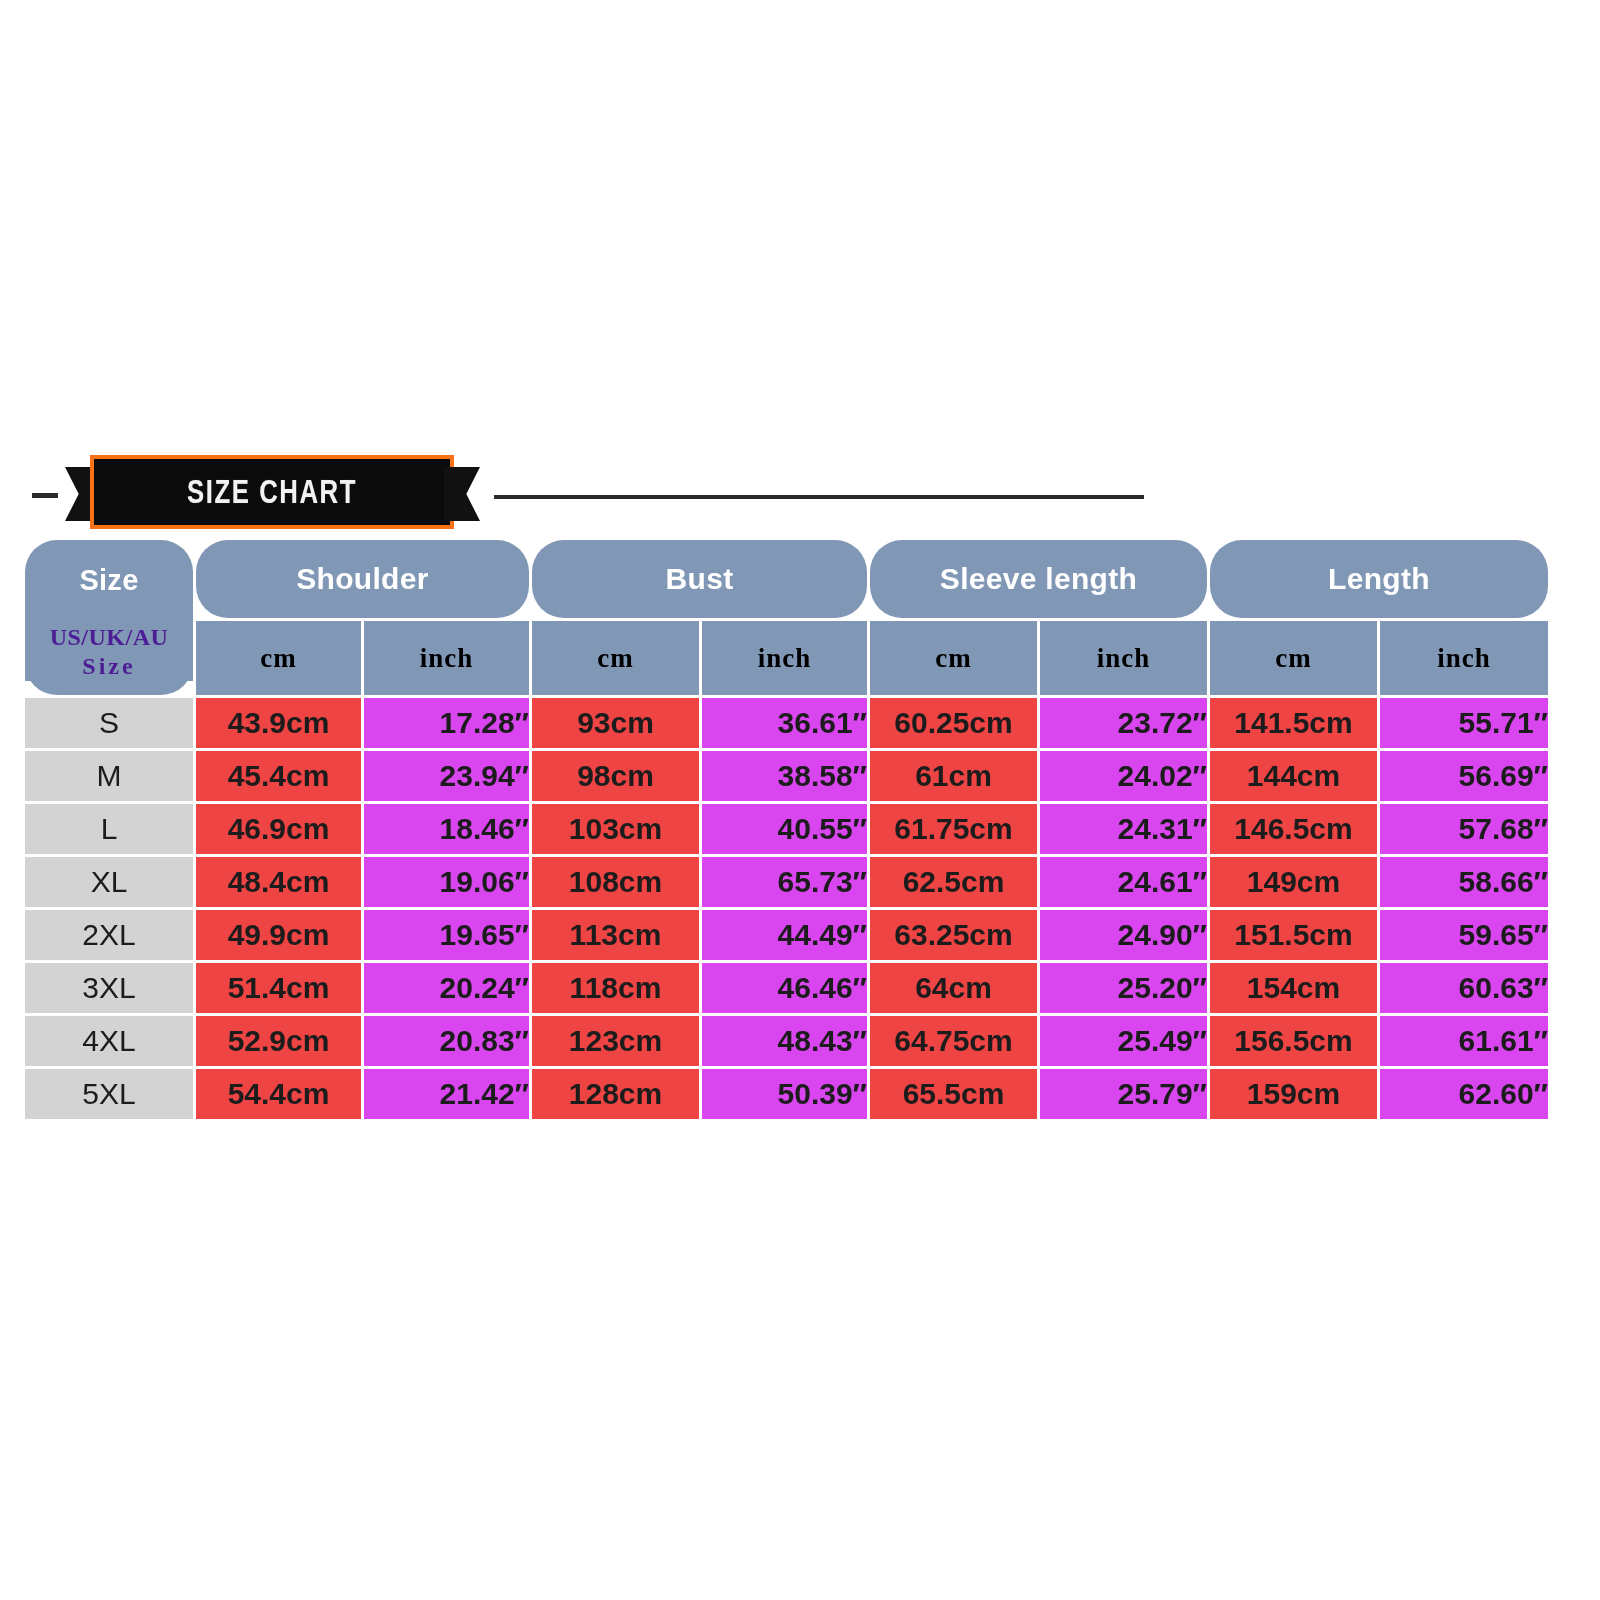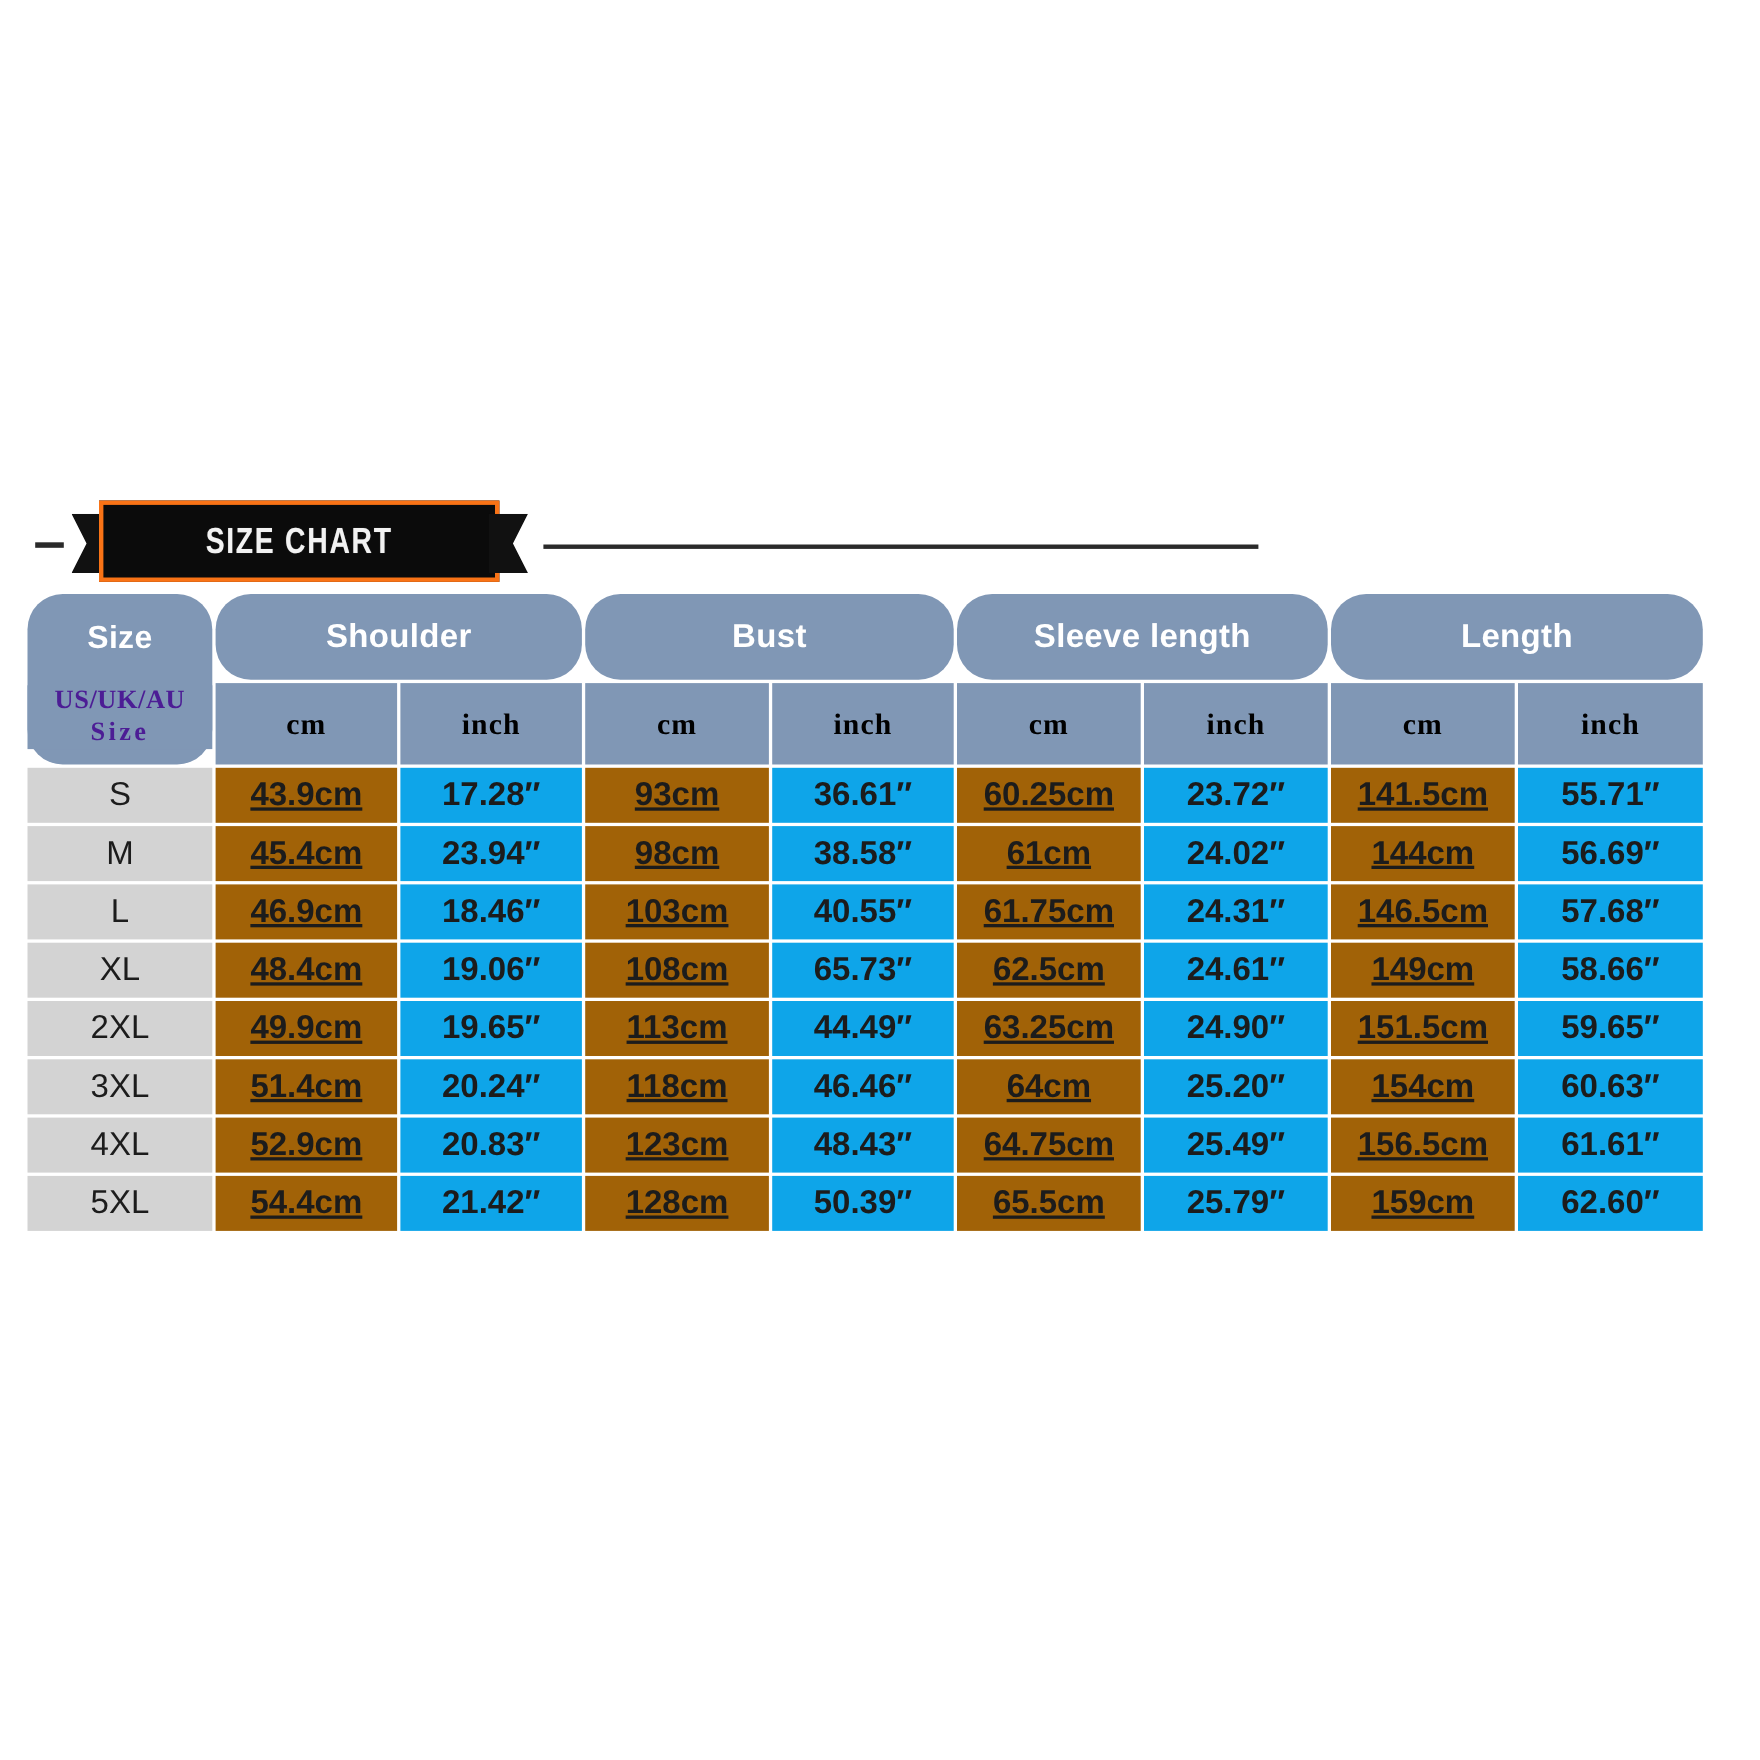--- a/index.html
+++ b/index.html
@@ -154,25 +154,25 @@
     font-weight: bold;
     font-size: 30px;
     color: #1c1c1c;
   }
   td.c-size {
     background: #d3d3d3;
     font-weight: normal;
     font-size: 30px;
   }
   td.c-cm {
-    background: #a16207;
-    text-decoration: underline;
+    background: #ef4444;
   }
   td.c-inch {
-    background: #0ea5e9;
+    background: #d946ef;
+    text-align: right;
   }
 </style>
 </head>
 <body>
 
 <div id="canvas">
 
   <div class="banner">
     <div class="banner-dash"></div>
     <div class="ribbon-tail-left"></div>

